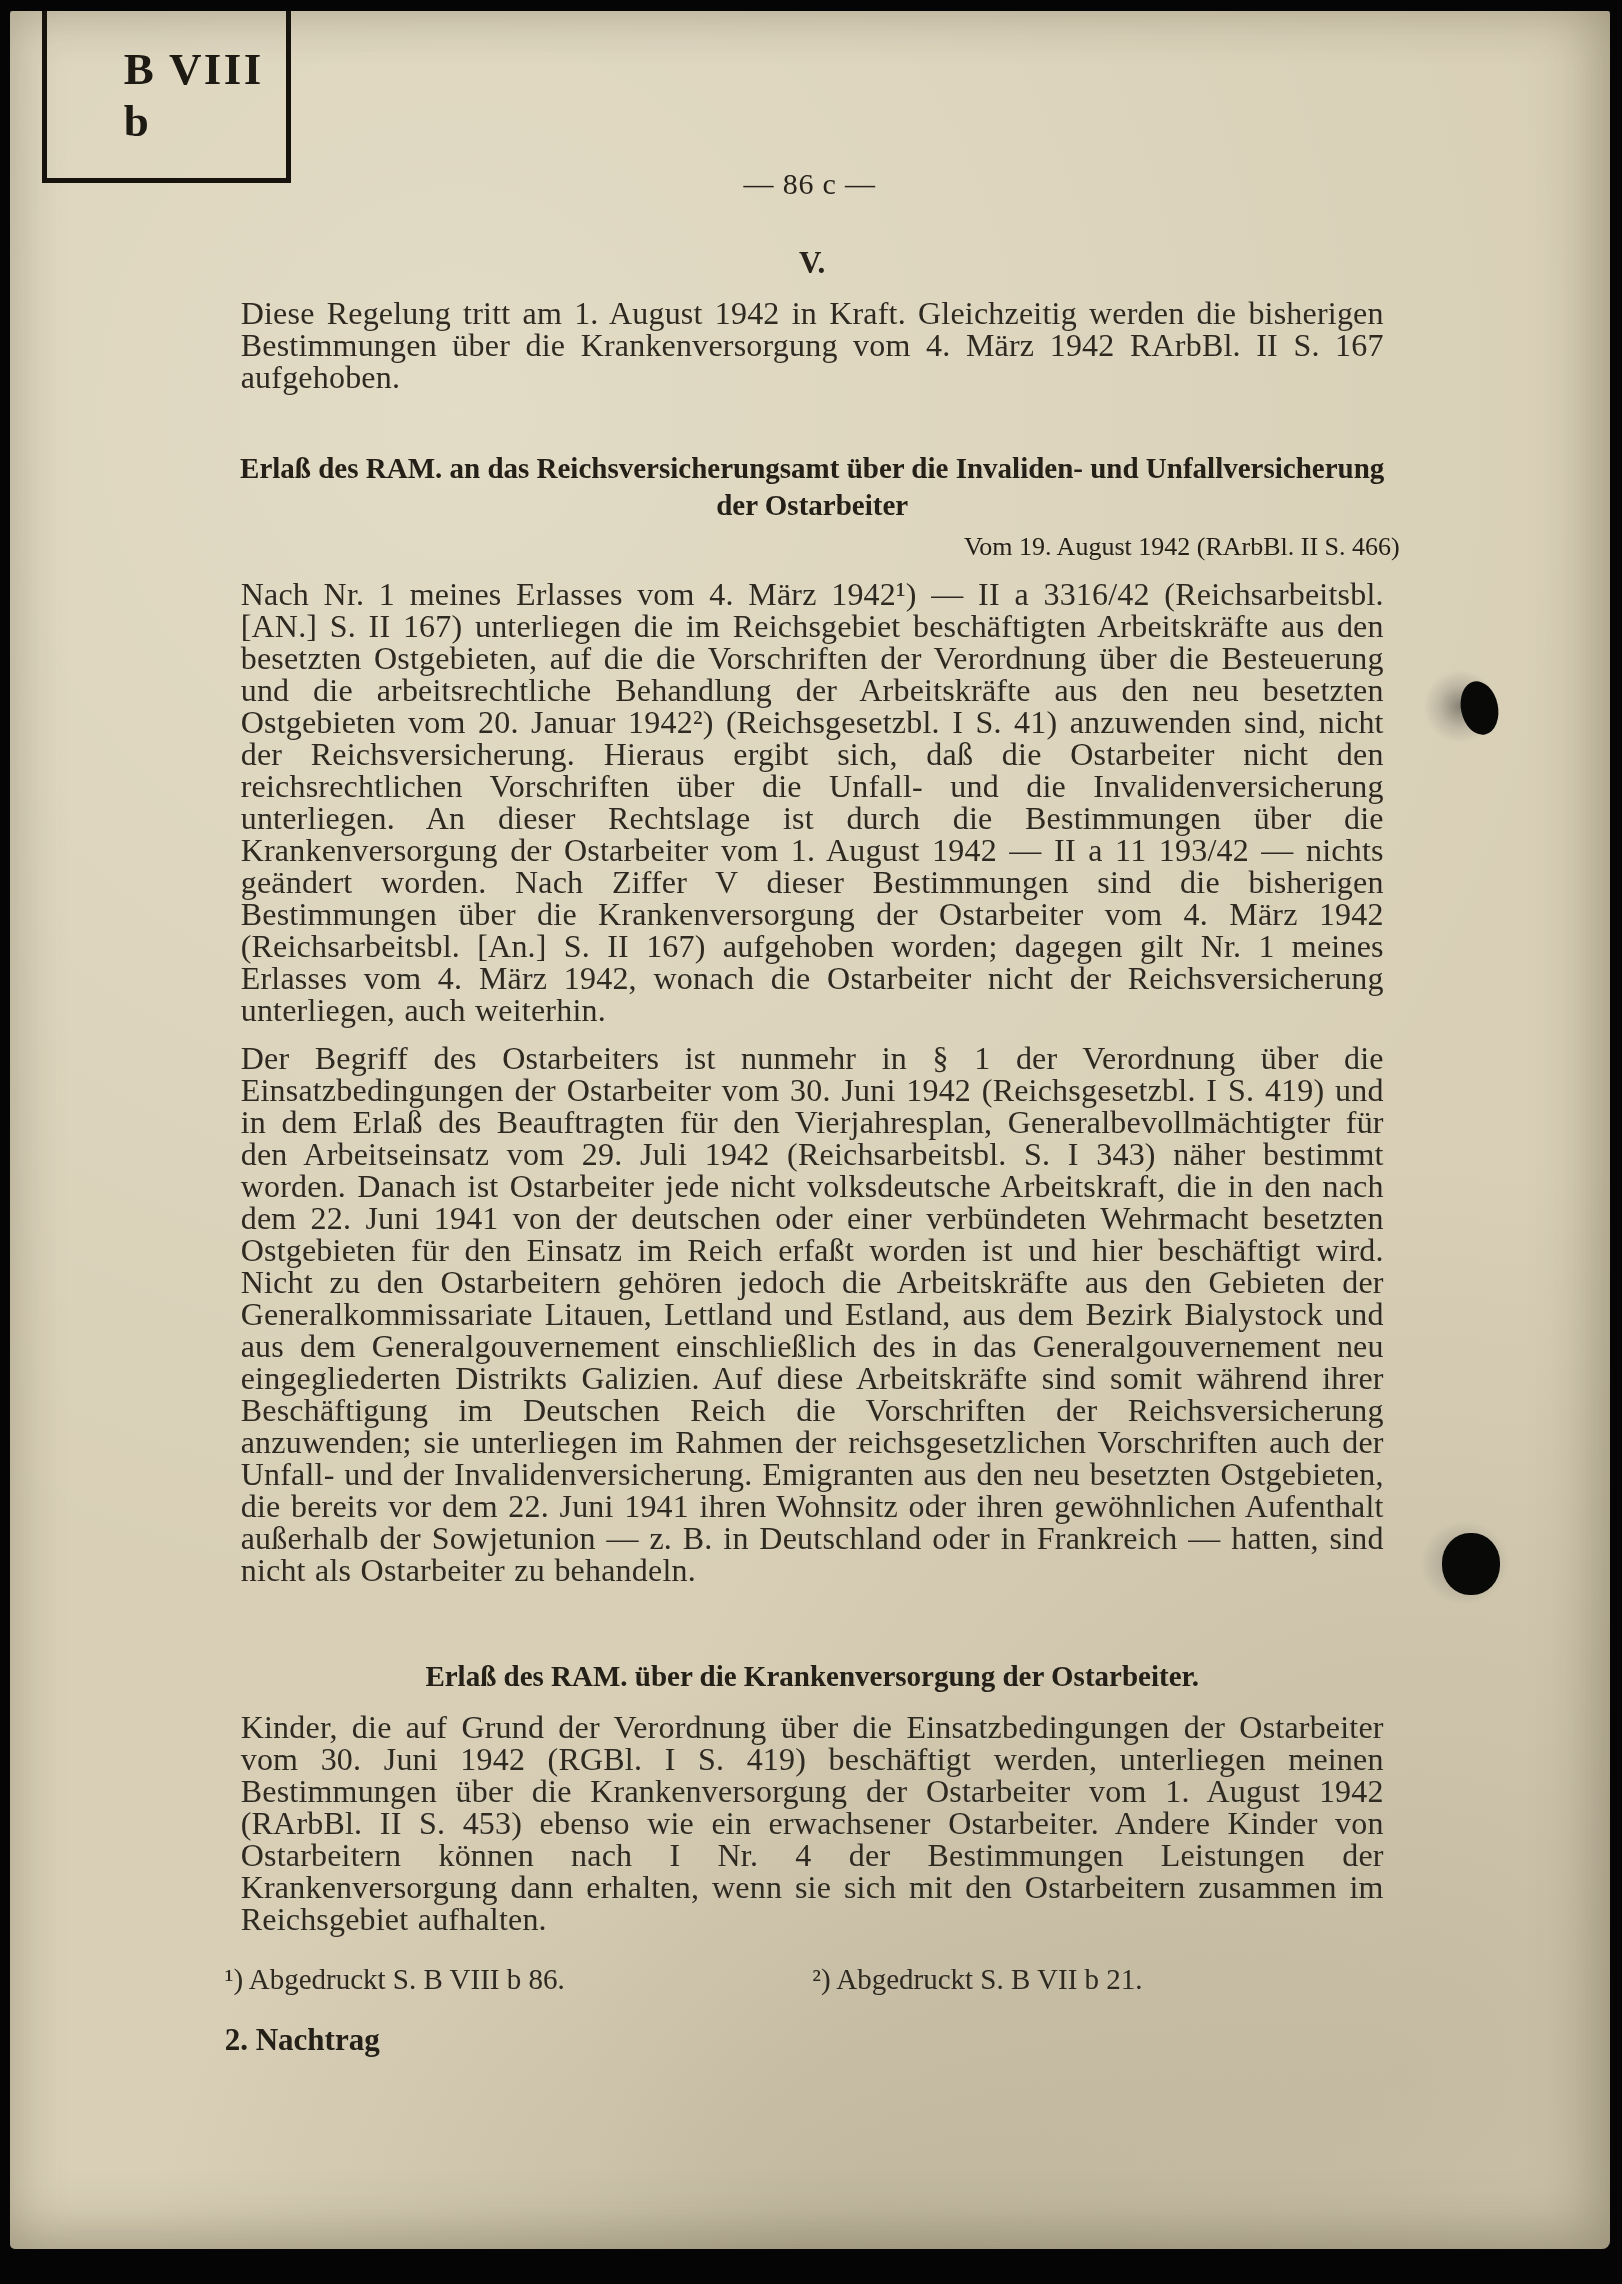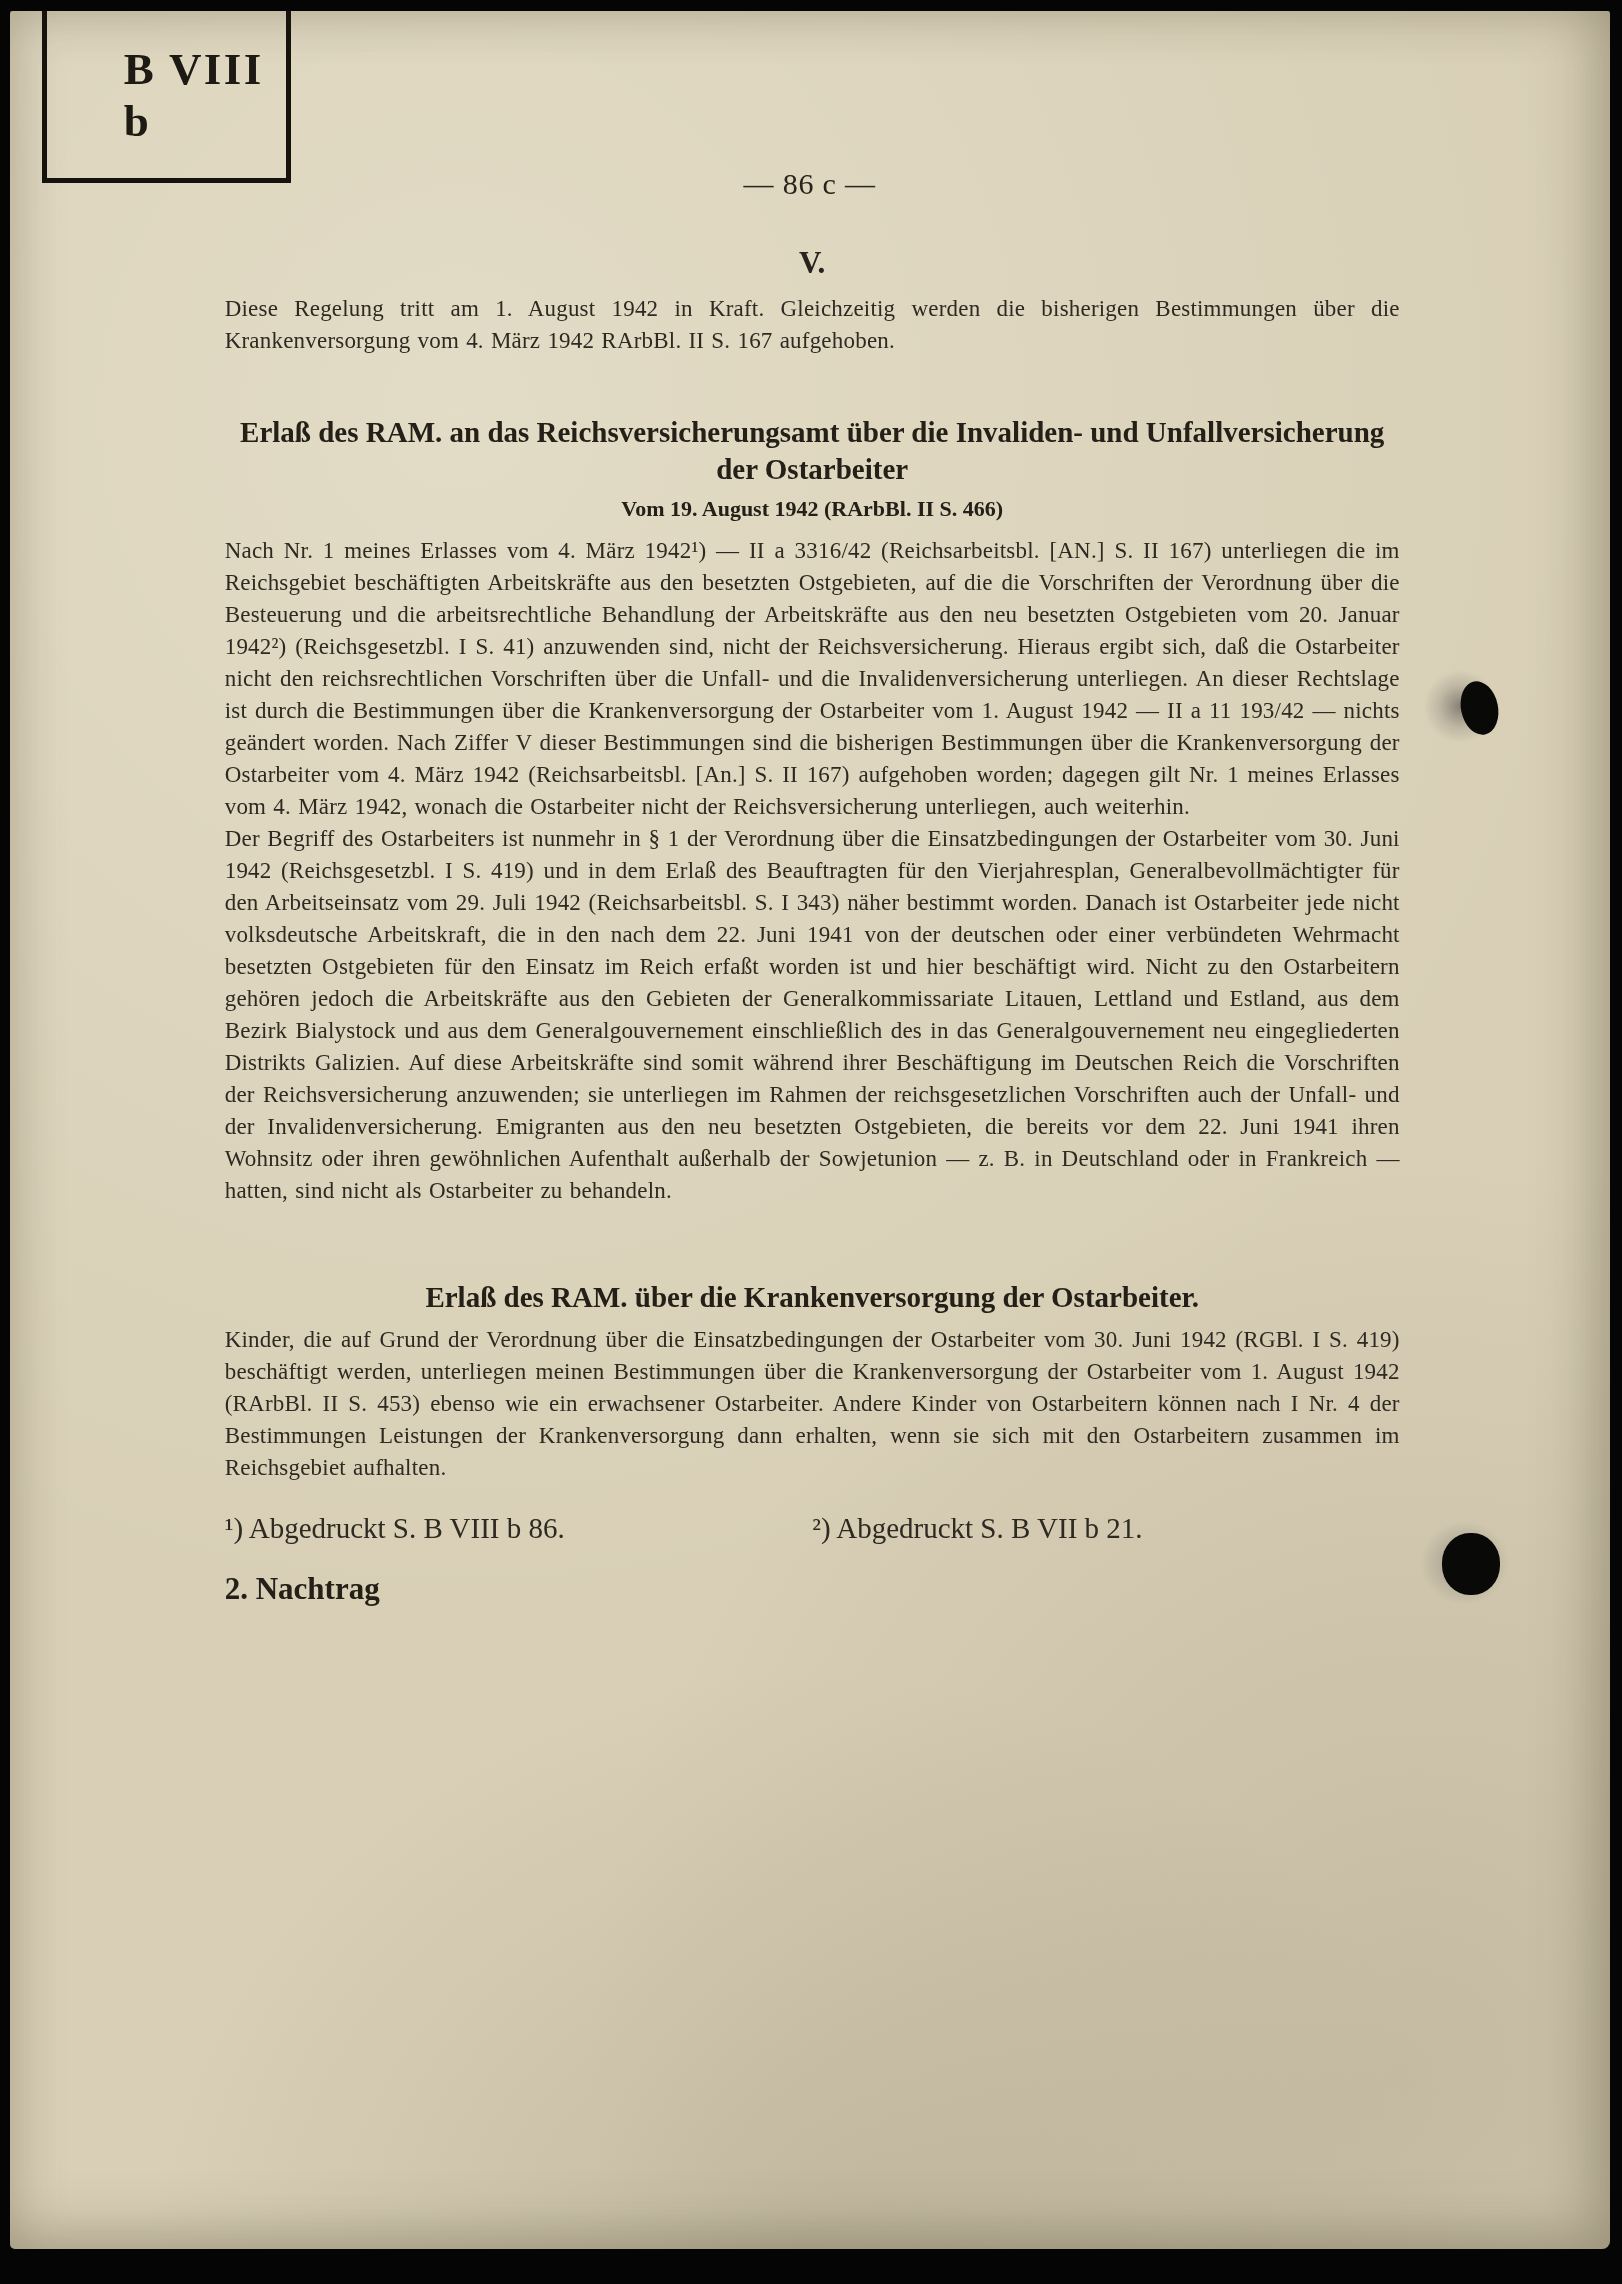--- a/index.html
+++ b/index.html
@@ -74,43 +74,43 @@
 
   .v-heading {
     text-align: center;
     font-size: 31px;
     font-weight: 600;
     margin: 0 0 11.4px 0;
     color: #28241c;
   }
 
   p.body {
-    margin: 0;
-    font-size: 23px;
+    margin: 16px;
+    font-size: 32px;
     line-height: 32px;
     text-align: justify;
     letter-spacing: 0.2px;
     word-spacing: 1.2px;
     color: #2e2a22;
   }
   p.body.gap-after { margin-bottom: 57px; }
 
   .decree-title {
     text-align: center;
     font-weight: bold;
     font-size: 29px;
     line-height: 37px;
     margin: 0 0 8px 0;
     color: #242018;
   }
   .decree-title.second { margin-top: 72px; }
   .decree-dateline {
-    text-align: center;
-    font-weight: bold;
-    font-size: 22px;
+    text-align: right;
+    font-weight: normal;
+    font-size: 26px;
     margin: 0 0 13px 0;
     color: #242018;
   }
 
   .footnotes {
     display: flex;
     margin-top: 28px;
     font-size: 29px;
     color: #2e2a22;
   }

